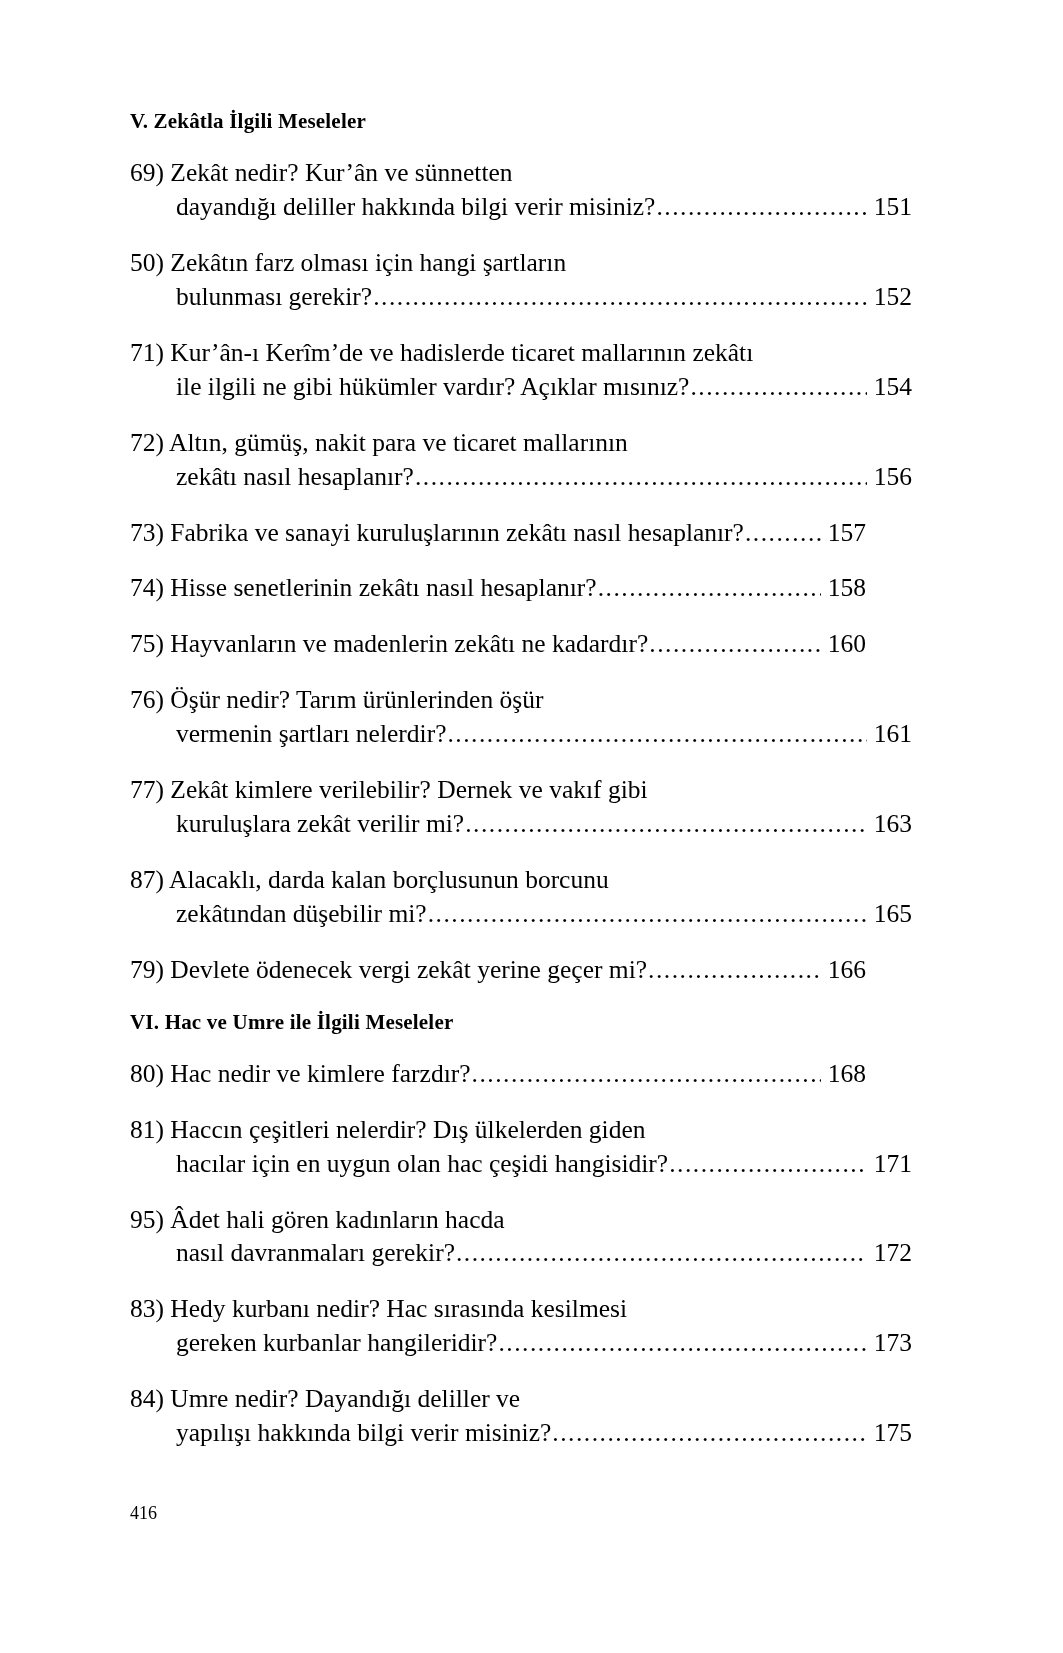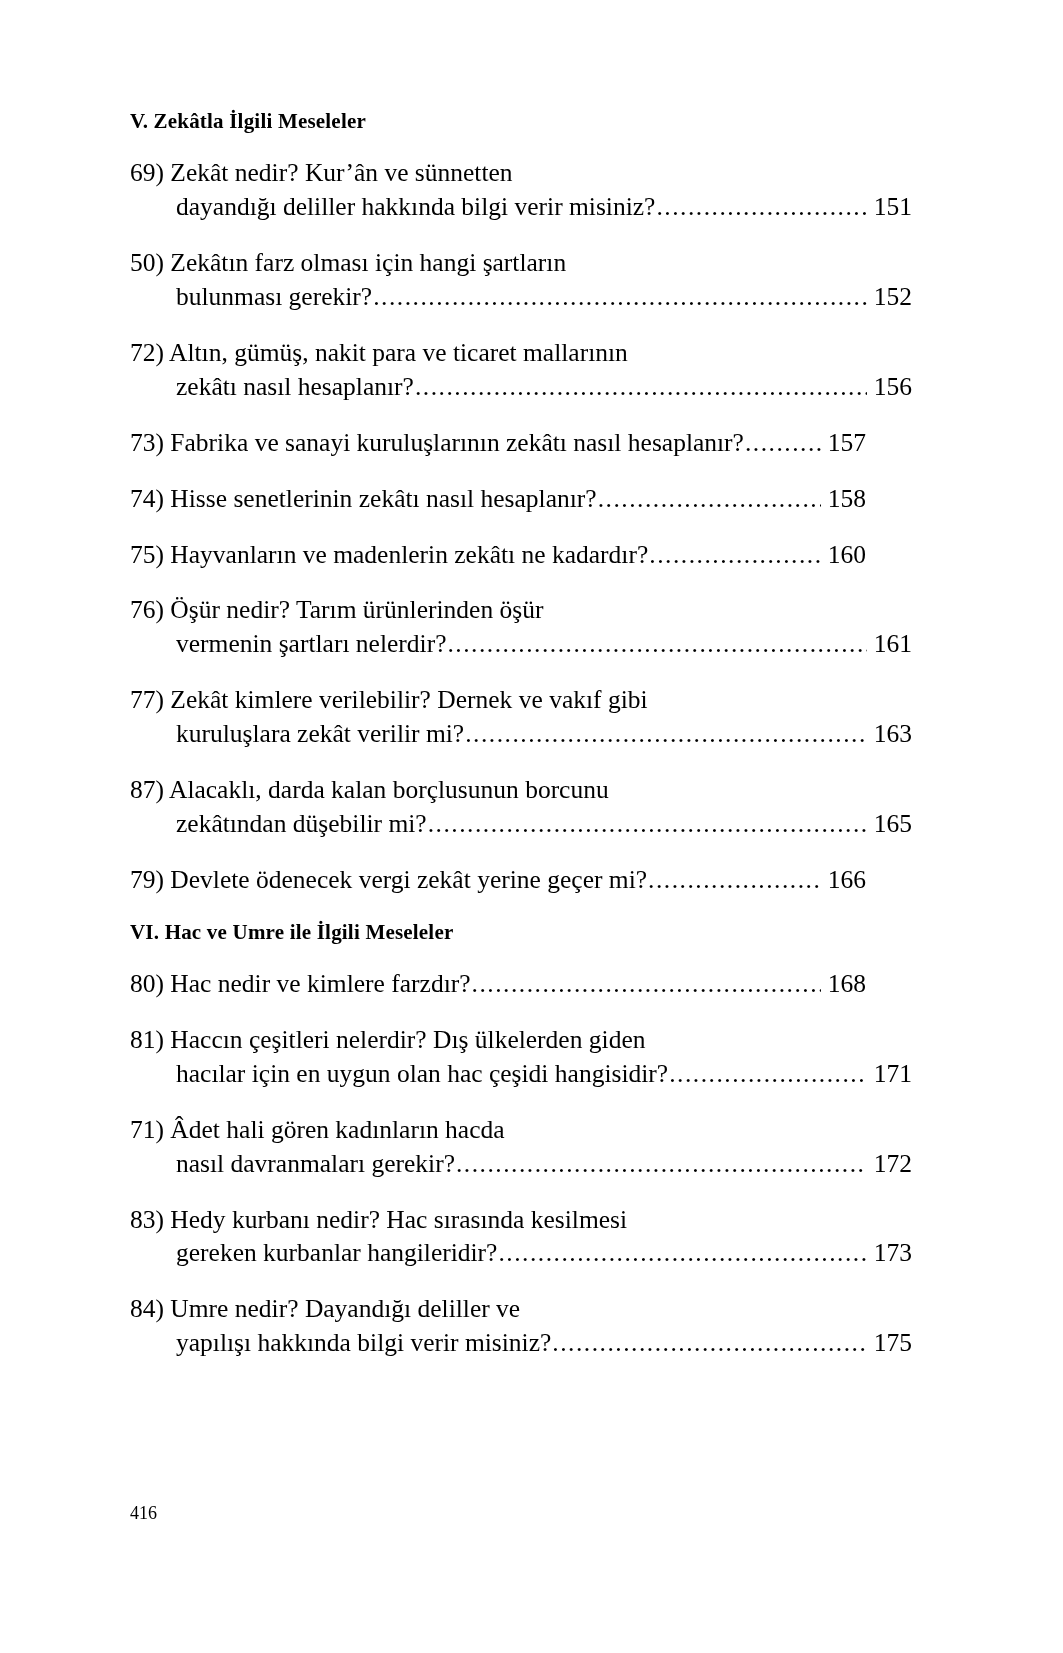--- a/index.html
+++ b/index.html
@@ -119,20 +119,28 @@
       </div>
       <div class="toc-entry">
         <span class="entry-line">50) Zekâtın farz olması için hangi şartların</span>
         <div class="leader-line indent">
           <span class="leader-text">bulunması gerekir?</span>
           <span class="leader-dots"></span>
           <span class="page-num">152</span>
         </div>
       </div>
       <div class="toc-entry">
+        <span class="entry-line">71) Kur’ân-ı Kerîm’de ve hadislerde ticaret mallarının zekâtı</span>
+        <div class="leader-line indent">
+          <span class="leader-text">ile ilgili ne gibi hükümler vardır? Açıklar mısınız?</span>
+          <span class="leader-dots"></span>
+          <span class="page-num">154</span>
+        </div>
+      </div>
+      <div class="toc-entry">
         <span class="entry-line">72) Altın, gümüş, nakit para ve ticaret mallarının</span>
         <div class="leader-line indent">
           <span class="leader-text">zekâtı nasıl hesaplanır?</span>
           <span class="leader-dots"></span>
           <span class="page-num">156</span>
         </div>
       </div>
       <div class="toc-entry">
         <div class="leader-line">
           <span class="leader-text">73) Fabrika ve sanayi kuruluşlarının zekâtı nasıl hesaplanır?</span>
@@ -195,21 +203,21 @@
       </div>
       <div class="toc-entry">
         <span class="entry-line">81) Haccın çeşitleri nelerdir? Dış ülkelerden giden</span>
         <div class="leader-line indent">
           <span class="leader-text">hacılar için en uygun olan hac çeşidi hangisidir?</span>
           <span class="leader-dots"></span>
           <span class="page-num">171</span>
         </div>
       </div>
       <div class="toc-entry">
-        <span class="entry-line">71) Âdet hali gören kadınların hacda</span>
+        <span class="entry-line">95) Âdet hali gören kadınların hacda</span>
         <div class="leader-line indent">
           <span class="leader-text">nasıl davranmaları gerekir?</span>
           <span class="leader-dots"></span>
           <span class="page-num">172</span>
         </div>
       </div>
       <div class="toc-entry">
         <span class="entry-line">83) Hedy kurbanı nedir? Hac sırasında kesilmesi</span>
         <div class="leader-line indent">
           <span class="leader-text">gereken kurbanlar hangileridir?</span>

